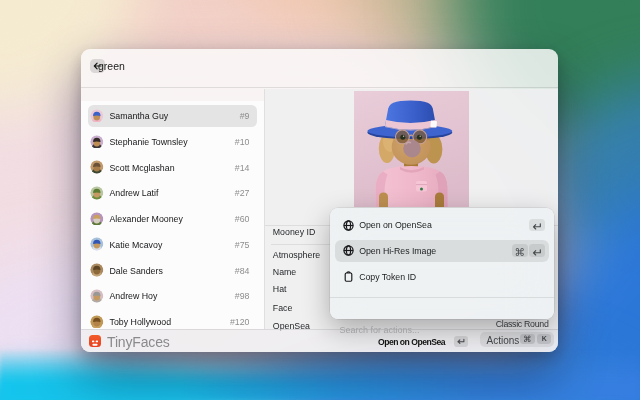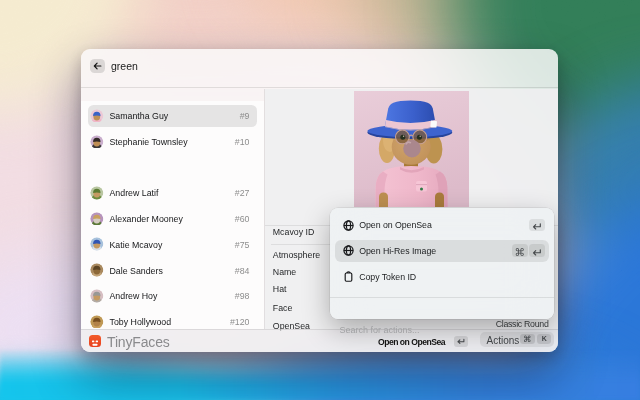--- a/index.html
+++ b/index.html
@@ -11,21 +11,21 @@
   #win { position:absolute; left:81px; top:49px; width:477px; height:303px;
          border-radius:9px; background:rgba(249,248,248,0.85);
          backdrop-filter: blur(30px) saturate(1.35);
          box-shadow:0 22px 48px rgba(8,8,35,.46), 0 6px 16px rgba(0,0,20,.22);
          overflow:hidden; }
   
   #topbar { position:absolute; left:0; top:0; right:0; height:39px;
             border-bottom:1px solid rgba(0,0,0,.1); }
   #backbtn { position:absolute; left:9px; top:10px; width:15px; height:14px;
              border-radius:4.5px; background:rgba(0,0,0,.12); }
-  #green { position:absolute; left:30px; top:10.5px; font-size:10.5px; color:#1a1a1a; }
+  #green { position:absolute; left:17px; top:10.5px; font-size:10.5px; color:#1a1a1a; }
   #dropdown { position:absolute; right:10px; top:7px; width:162px; height:19px;
               border:1px solid rgba(0,0,0,.21); border-radius:5px;
               background:rgba(255,255,255,.35); }
   #dropdown span { position:absolute; left:6px; top:4px; font-size:8.5px; color:#26282a; font-weight:500; letter-spacing:-0.1px;}
   
   #list { position:absolute; left:0; top:40px; width:182.5px; bottom:23px;
           background:rgba(253,252,252,.94);margin-top:12px; }
   .row { position:absolute; left:6.5px; width:169px; height:21.5px; border-radius:5.5px; }
   .row.sel { background:rgba(0,0,0,.094); }
   .row .av { position:absolute; left:2.6px; top:3.9px; width:13.6px; height:13.6px; }
@@ -133,20 +133,37 @@
       <g clip-path="url(#c1)">
         <circle cx="7" cy="7" r="6.8" fill="#c9aecd"></circle>
         <ellipse cx="7" cy="12.4" rx="5" ry="3.6" fill="#3a3637"></ellipse>
         <ellipse cx="7" cy="7.7" rx="3.5" ry="4.2" fill="#bf8e55"></ellipse>
         <path d="M3.2 6.8 Q3.2 2.9 7 2.9 Q10.8 2.9 10.8 6.8 L10.8 7.3 Q7 5.9 3.2 7.3 Z" fill="#332a28"></path>
       </g>
     </svg>
     <div class="nm">Stephanie Townsley</div>
     <div class="num">#10</div>
   </div>
+      <div class="row " style="top:55.44px;">
+    <svg class="av" viewBox="0 0 14 14">
+      <defs>
+            <clipPath id="c2">
+              <circle cx="7" cy="7" r="6.8"></circle>
+            </clipPath>
+          </defs>
+      <g clip-path="url(#c2)">
+        <circle cx="7" cy="7" r="6.8" fill="#c19a6e"></circle>
+        <ellipse cx="7" cy="12.4" rx="5" ry="3.6" fill="#3c4833"></ellipse>
+        <ellipse cx="7" cy="7.7" rx="3.5" ry="4.2" fill="#a87c48"></ellipse>
+        <path d="M3.2 6.8 Q3.2 2.9 7 2.9 Q10.8 2.9 10.8 6.8 L10.8 7.3 Q7 5.9 3.2 7.3 Z" fill="#6b5138"></path>
+      </g>
+    </svg>
+    <div class="nm">Scott Mcglashan</div>
+    <div class="num">#14</div>
+  </div>
       <div class="row " style="top:81.16px;">
     <svg class="av" viewBox="0 0 14 14">
       <defs>
             <clipPath id="c3">
               <circle cx="7" cy="7" r="6.8"></circle>
             </clipPath>
           </defs>
       <g clip-path="url(#c3)">
         <circle cx="7" cy="7" r="6.8" fill="#b9c6a2"></circle>
         <ellipse cx="7" cy="12.4" rx="5" ry="3.6" fill="#6c8c3e"></ellipse>
@@ -313,21 +330,21 @@
       <circle cx="48.8" cy="46.2" r="2.5" fill="#26301f"></circle>
         <circle cx="49.6" cy="45.3" r="0.7" fill="#cdb9a2"></circle>
       <circle cx="65.4" cy="46.2" r="2.5" fill="#26301f"></circle>
         <circle cx="66.2" cy="45.3" r="0.7" fill="#cdb9a2"></circle>
 
       <circle cx="58" cy="57.6" r="8.8" fill="#aa878d"></circle>
       <path d="M52.2 52.8 a3.2 3.2 0 0 1 4.2 -1.1" stroke="#c3a5a9" stroke-width="1.7" fill="none" stroke-linecap="round"></path>
     </svg>
     <div id="fieldsep"></div>
     <div id="tokenline"></div>
-    <div class="flabel" style="top:137.5px;">Mcavoy ID</div>
+    <div class="flabel" style="top:137.5px;">Mooney ID</div>
     <div class="flabel" style="top:161px;">Atmosphere</div>
     <div class="flabel" style="top:177.7px;">Name</div>
     <div class="flabel" style="top:194.7px;">Hat</div>
     <div class="flabel" style="top:213.7px;">Face</div>
     <div class="flabel" style="top:231.7px;">OpenSea</div>
     <div class="fval" style="top:229.8px;">Classic Round</div>
   </div>
 
   <div id="bottombar">
     <div id="logo">

